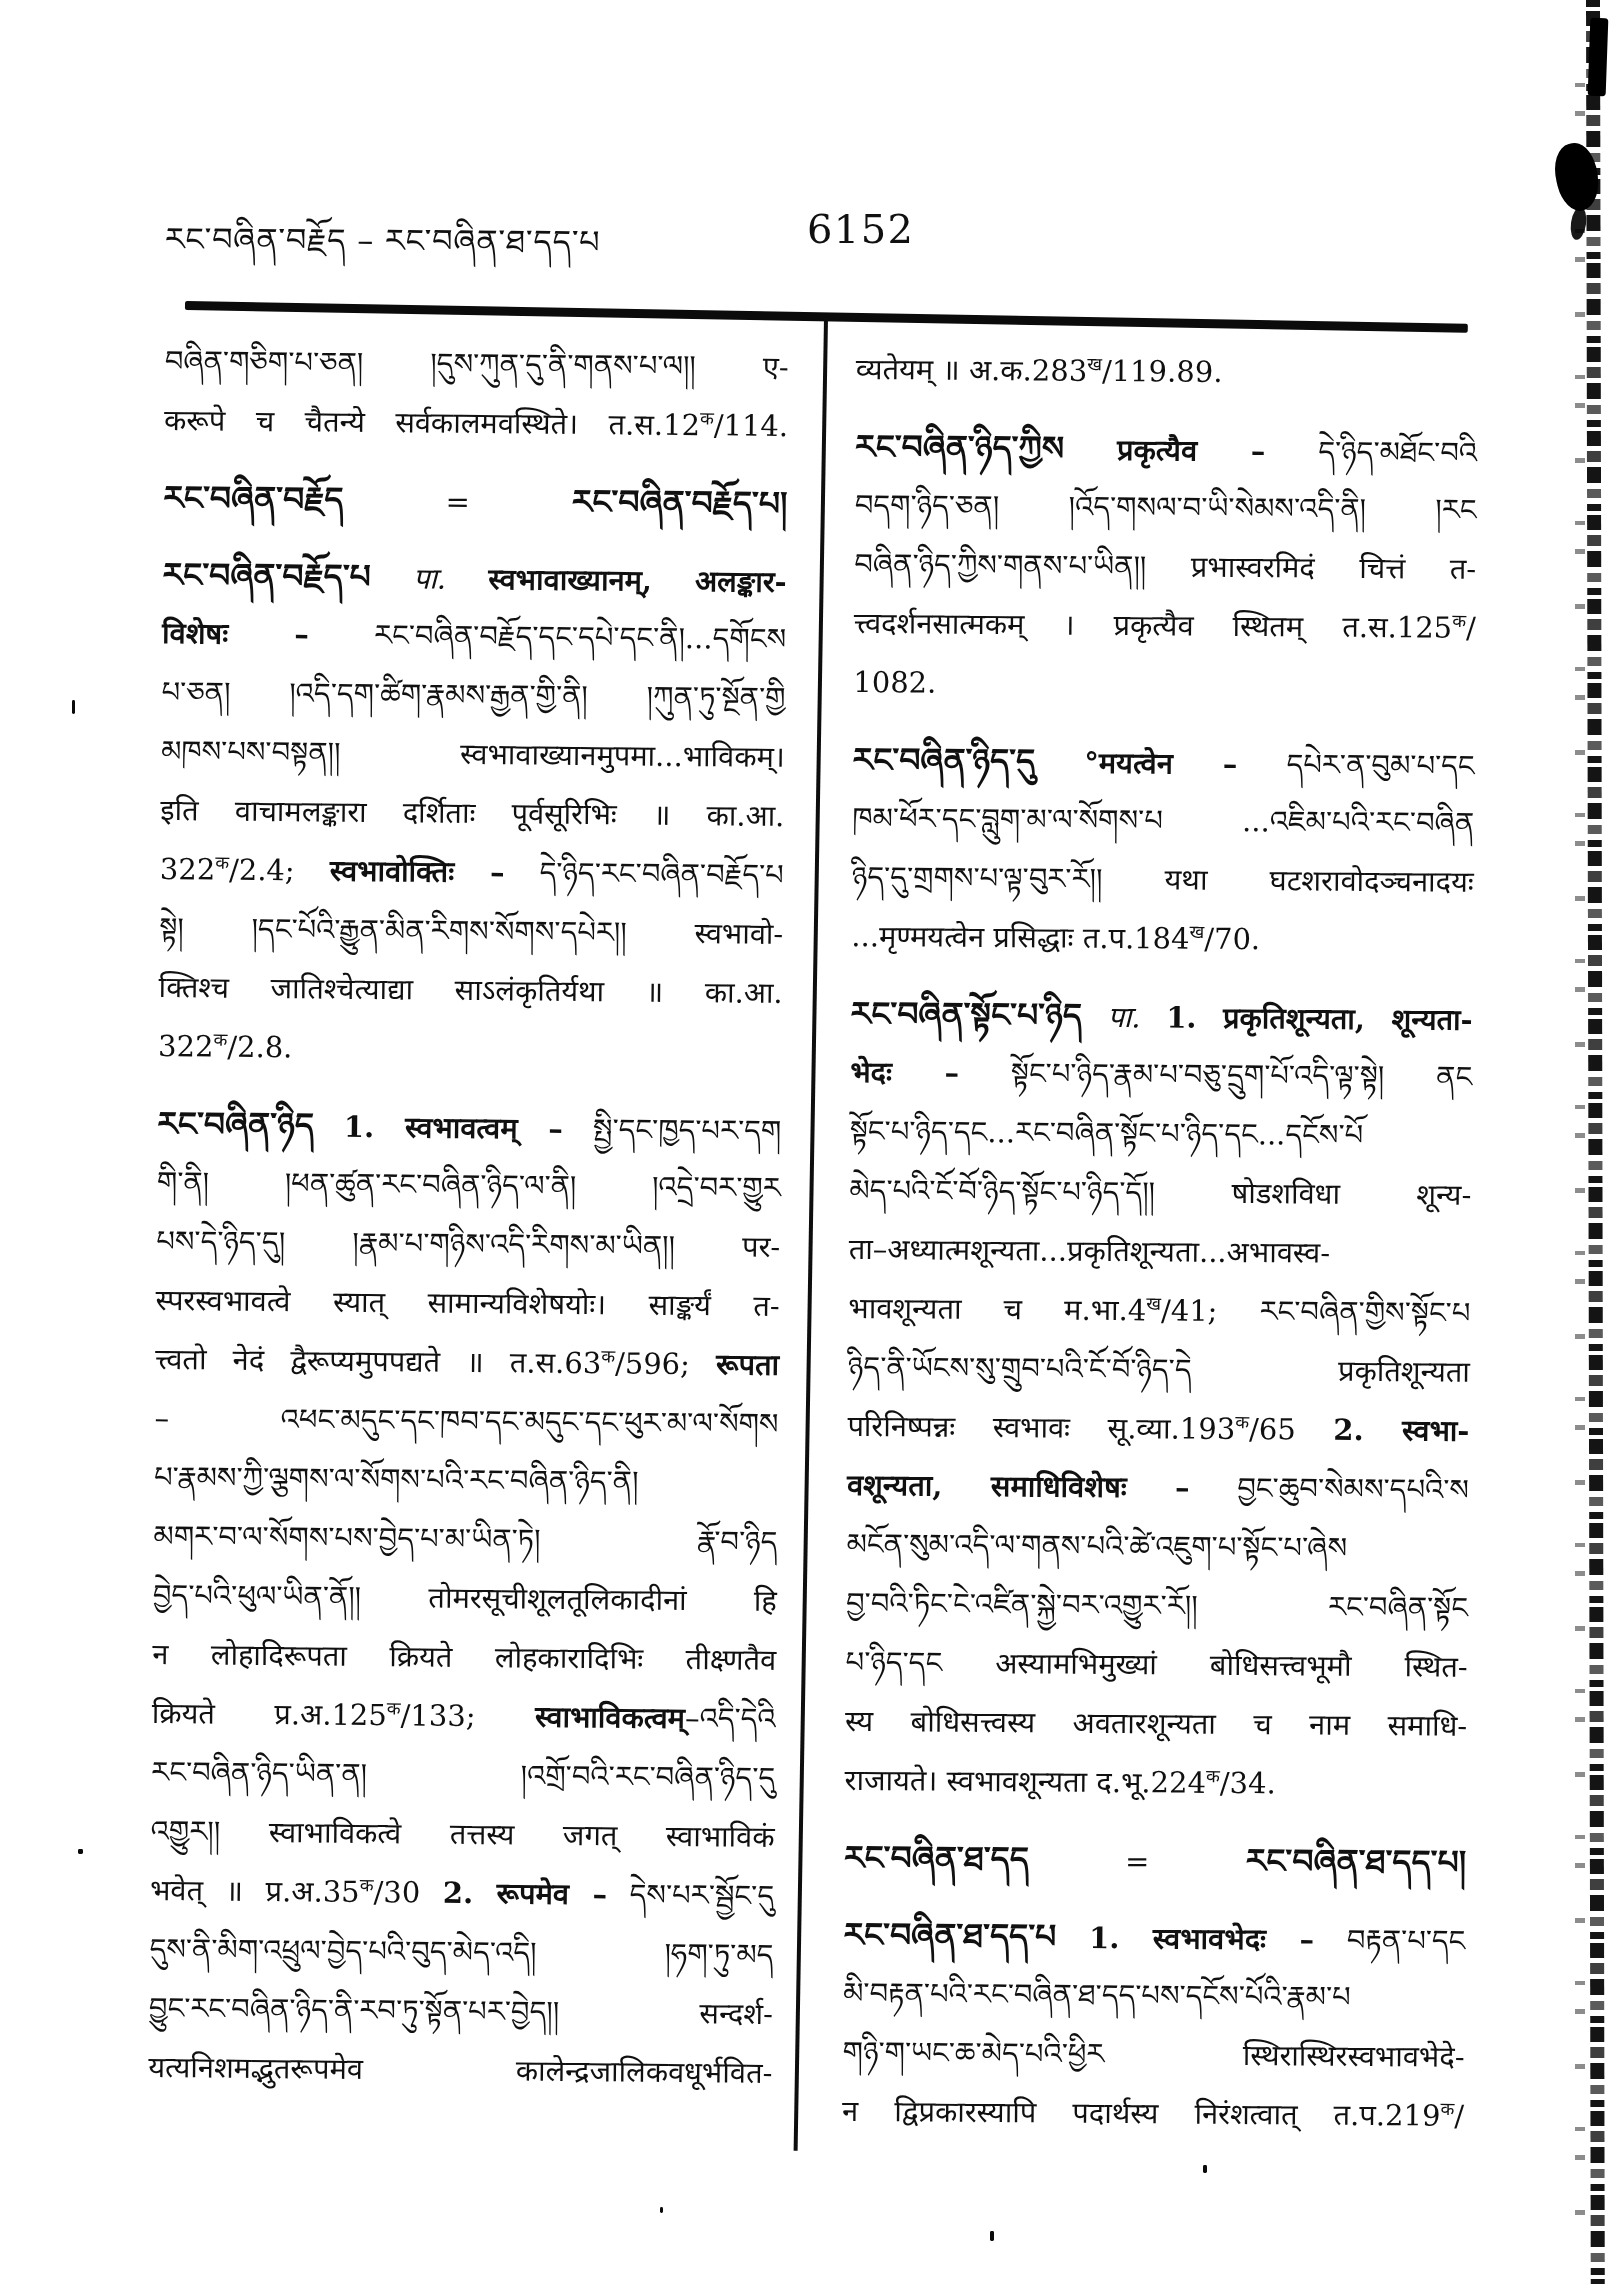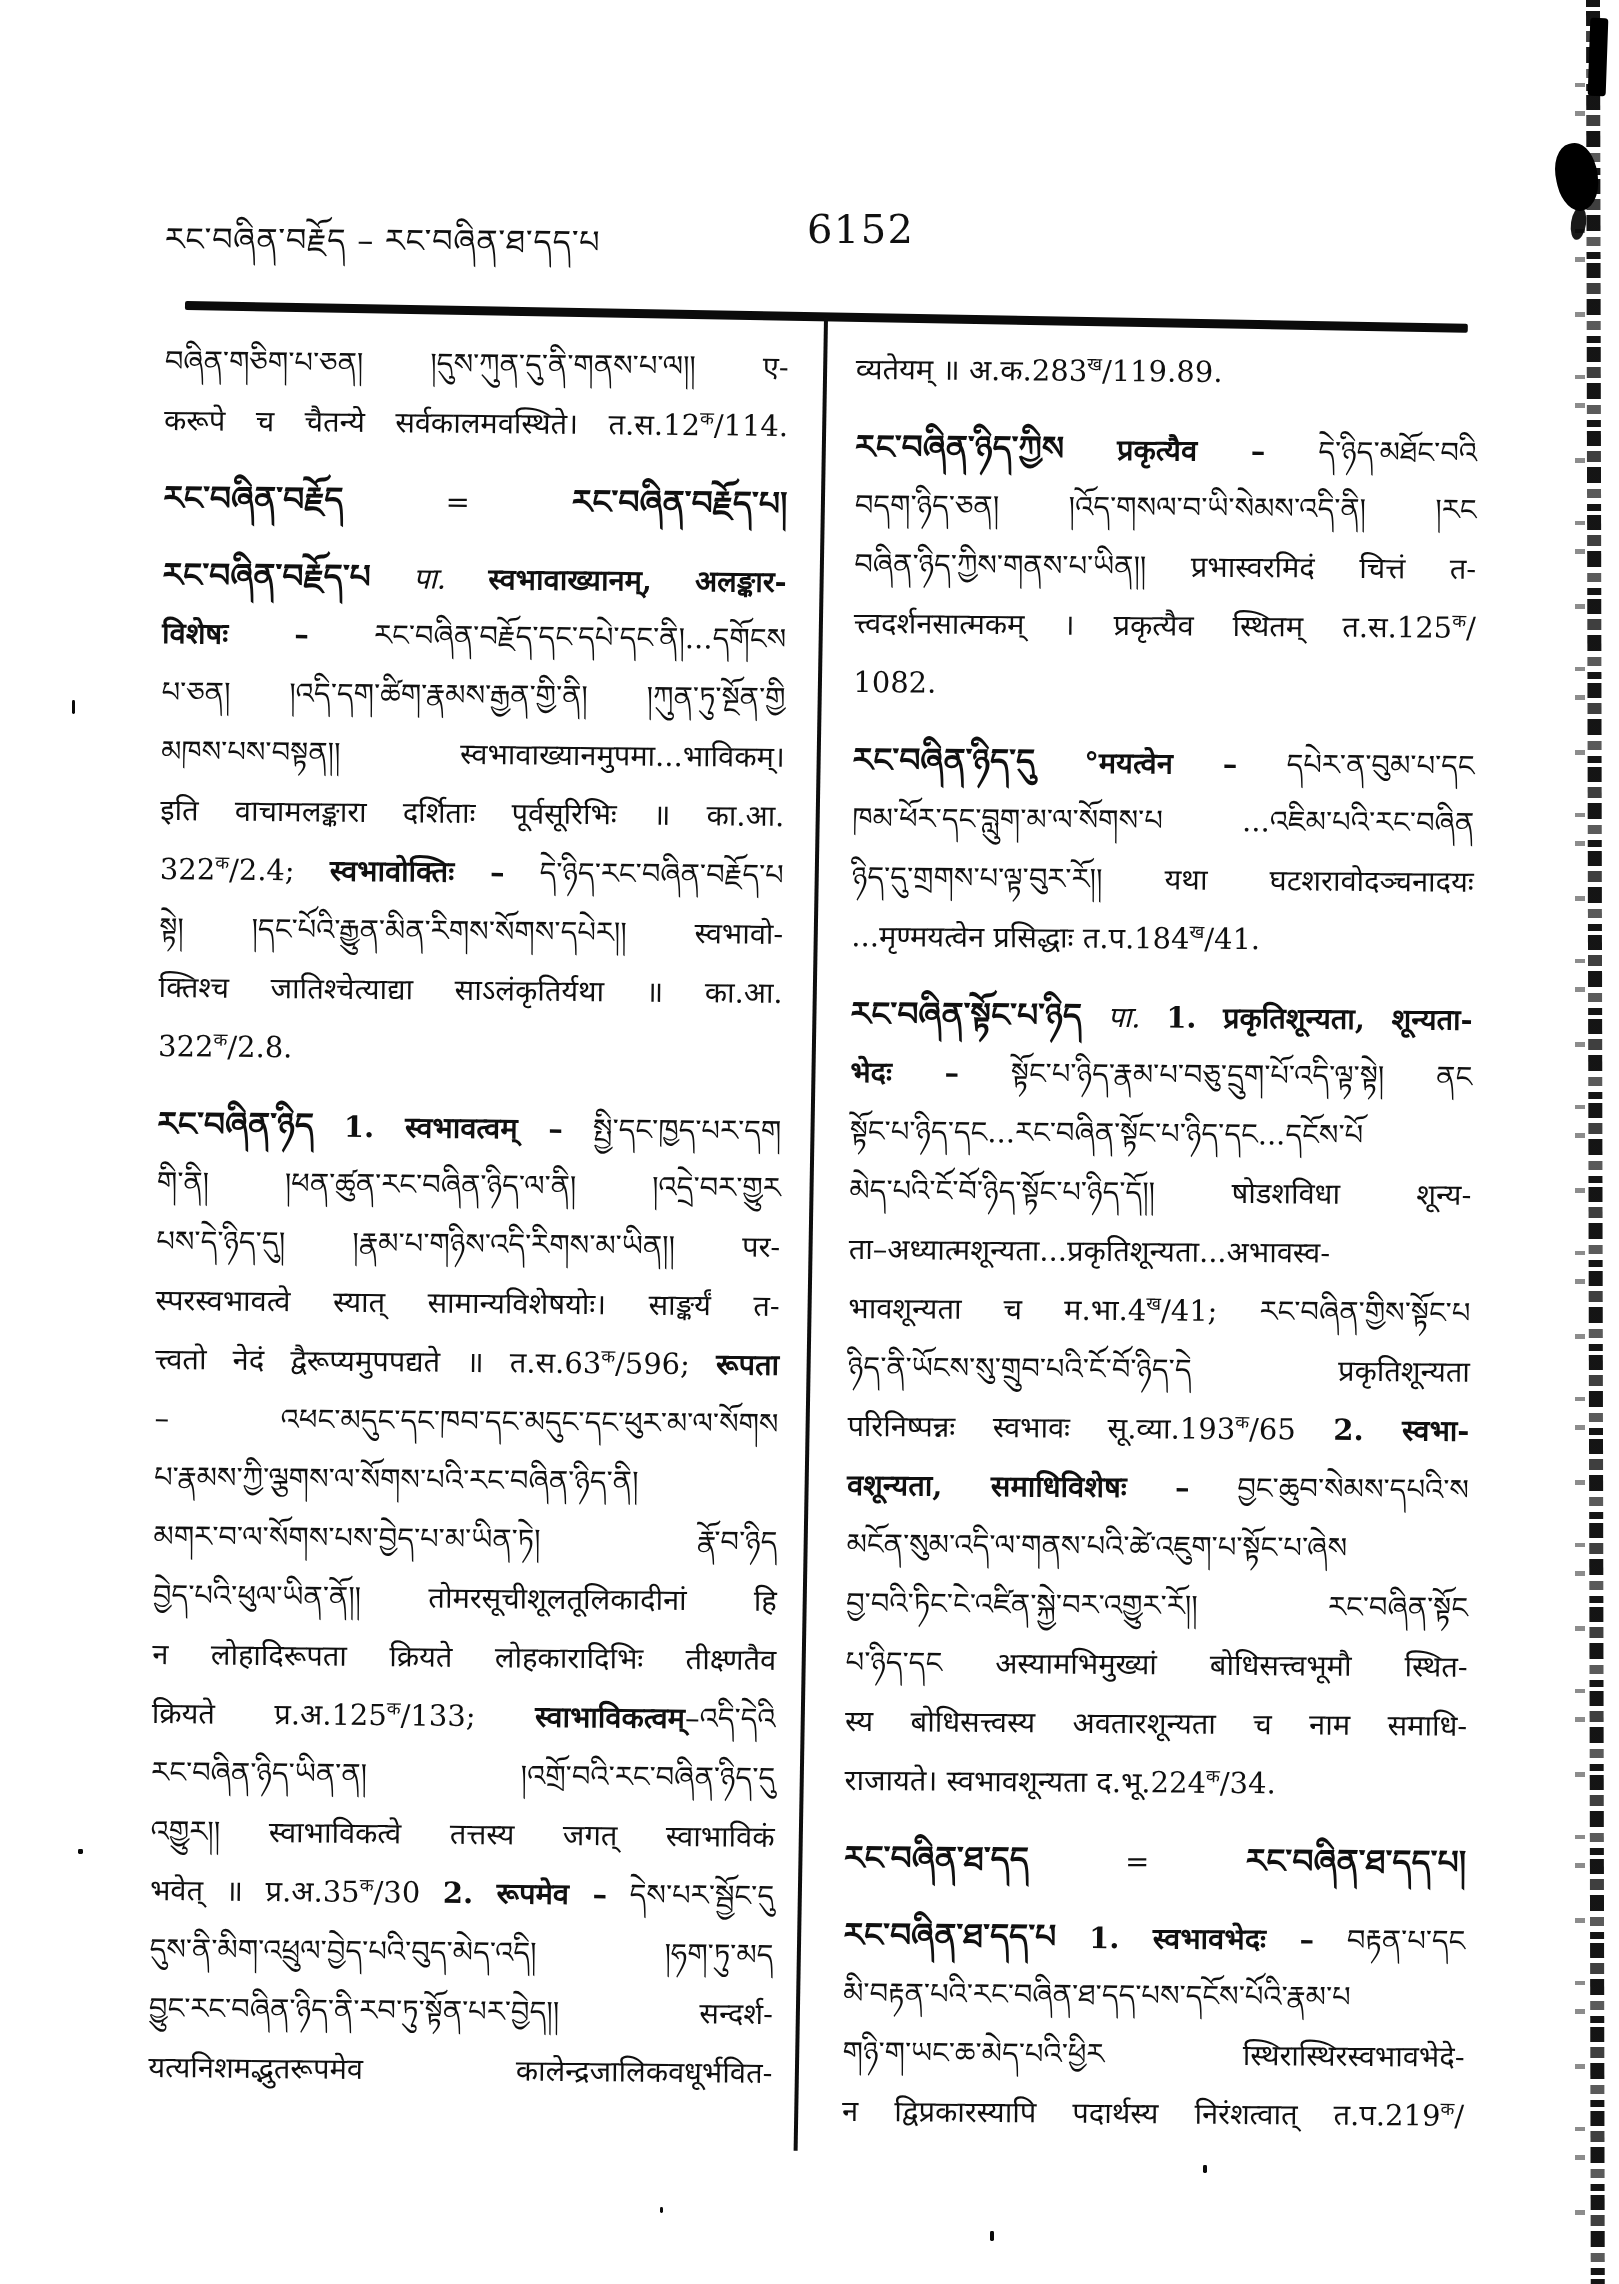--- a/index.html
+++ b/index.html
@@ -135,21 +135,21 @@
         <div class="line"><span class="head">རང་བཞིན་ཉིད་ཀྱིས</span><span>  </span><span class="b">प्रकृत्यैव –</span><span> དེ་ཉིད་མཐོང་བའི</span></div>
         <div class="line"><span>བདག་ཉིད་ཅན། །འོད་གསལ་བ་ཡི་སེམས་འདི་ནི། །རང</span></div>
         <div class="line"><span>བཞིན་ཉིད་ཀྱིས་གནས་པ་ཡིན།། प्रभास्वरमिदं चित्तं त-</span></div>
         <div class="line"><span>त्त्वदर्शनसात्मकम् । प्रकृत्यैव स्थितम् त.स.125</span><span class="sup">क</span><span>/</span></div>
         <div class="line left"><span>1082.</span></div>
       </div>
       <div class="block entry">
         <div class="line"><span class="head">རང་བཞིན་ཉིད་དུ</span><span>  </span><span class="b">°मयत्वेन –</span><span> དཔེར་ན་བུམ་པ་དང</span></div>
         <div class="line"><span>ཁམ་ཕོར་དང་བླུག་མ་ལ་སོགས་པ ...འཇིམ་པའི་རང་བཞིན</span></div>
         <div class="line"><span>ཉིད་དུ་གྲགས་པ་ལྟ་བུར་རོ།། यथा घटशरावोदञ्चनादयः</span></div>
-        <div class="line left"><span>...मृण्मयत्वेन प्रसिद्धाः त.प.184</span><span class="sup">ख</span><span>/41.</span></div>
+        <div class="line left"><span>...मृण्मयत्वेन प्रसिद्धाः त.प.184</span><span class="sup">ख</span><span>/70.</span></div>
       </div>
       <div class="block entry">
         <div class="line"><span class="head">རང་བཞིན་སྟོང་པ་ཉིད</span><span> </span><span class="i">पा.</span><span> </span><span class="b">1. प्रकृतिशून्यता, शून्यता-</span></div>
         <div class="line"><span class="b">भेदः –</span><span> སྟོང་པ་ཉིད་རྣམ་པ་བཅུ་དྲུག་པོ་འདི་ལྟ་སྟེ། ནང</span></div>
         <div class="line"><span>སྟོང་པ་ཉིད་དང...རང་བཞིན་སྟོང་པ་ཉིད་དང...དངོས་པོ</span></div>
         <div class="line"><span>མེད་པའི་ངོ་བོ་ཉིད་སྟོང་པ་ཉིད་དོ།། षोडशविधा शून्य-</span></div>
         <div class="line"><span>ता–अध्यात्मशून्यता...प्रकृतिशून्यता...अभावस्व-</span></div>
         <div class="line"><span>भावशून्यता च म.भा.4</span><span class="sup">ख</span><span>/41; རང་བཞིན་གྱིས་སྟོང་པ</span></div>
         <div class="line"><span>ཉིད་ནི་ཡོངས་སུ་གྲུབ་པའི་ངོ་བོ་ཉིད་དེ प्रकृतिशून्यता</span></div>
         <div class="line"><span>परिनिष्पन्नः स्वभावः सू.व्या.193</span><span class="sup">क</span><span>/65 </span><span class="b">2. स्वभा-</span></div>

